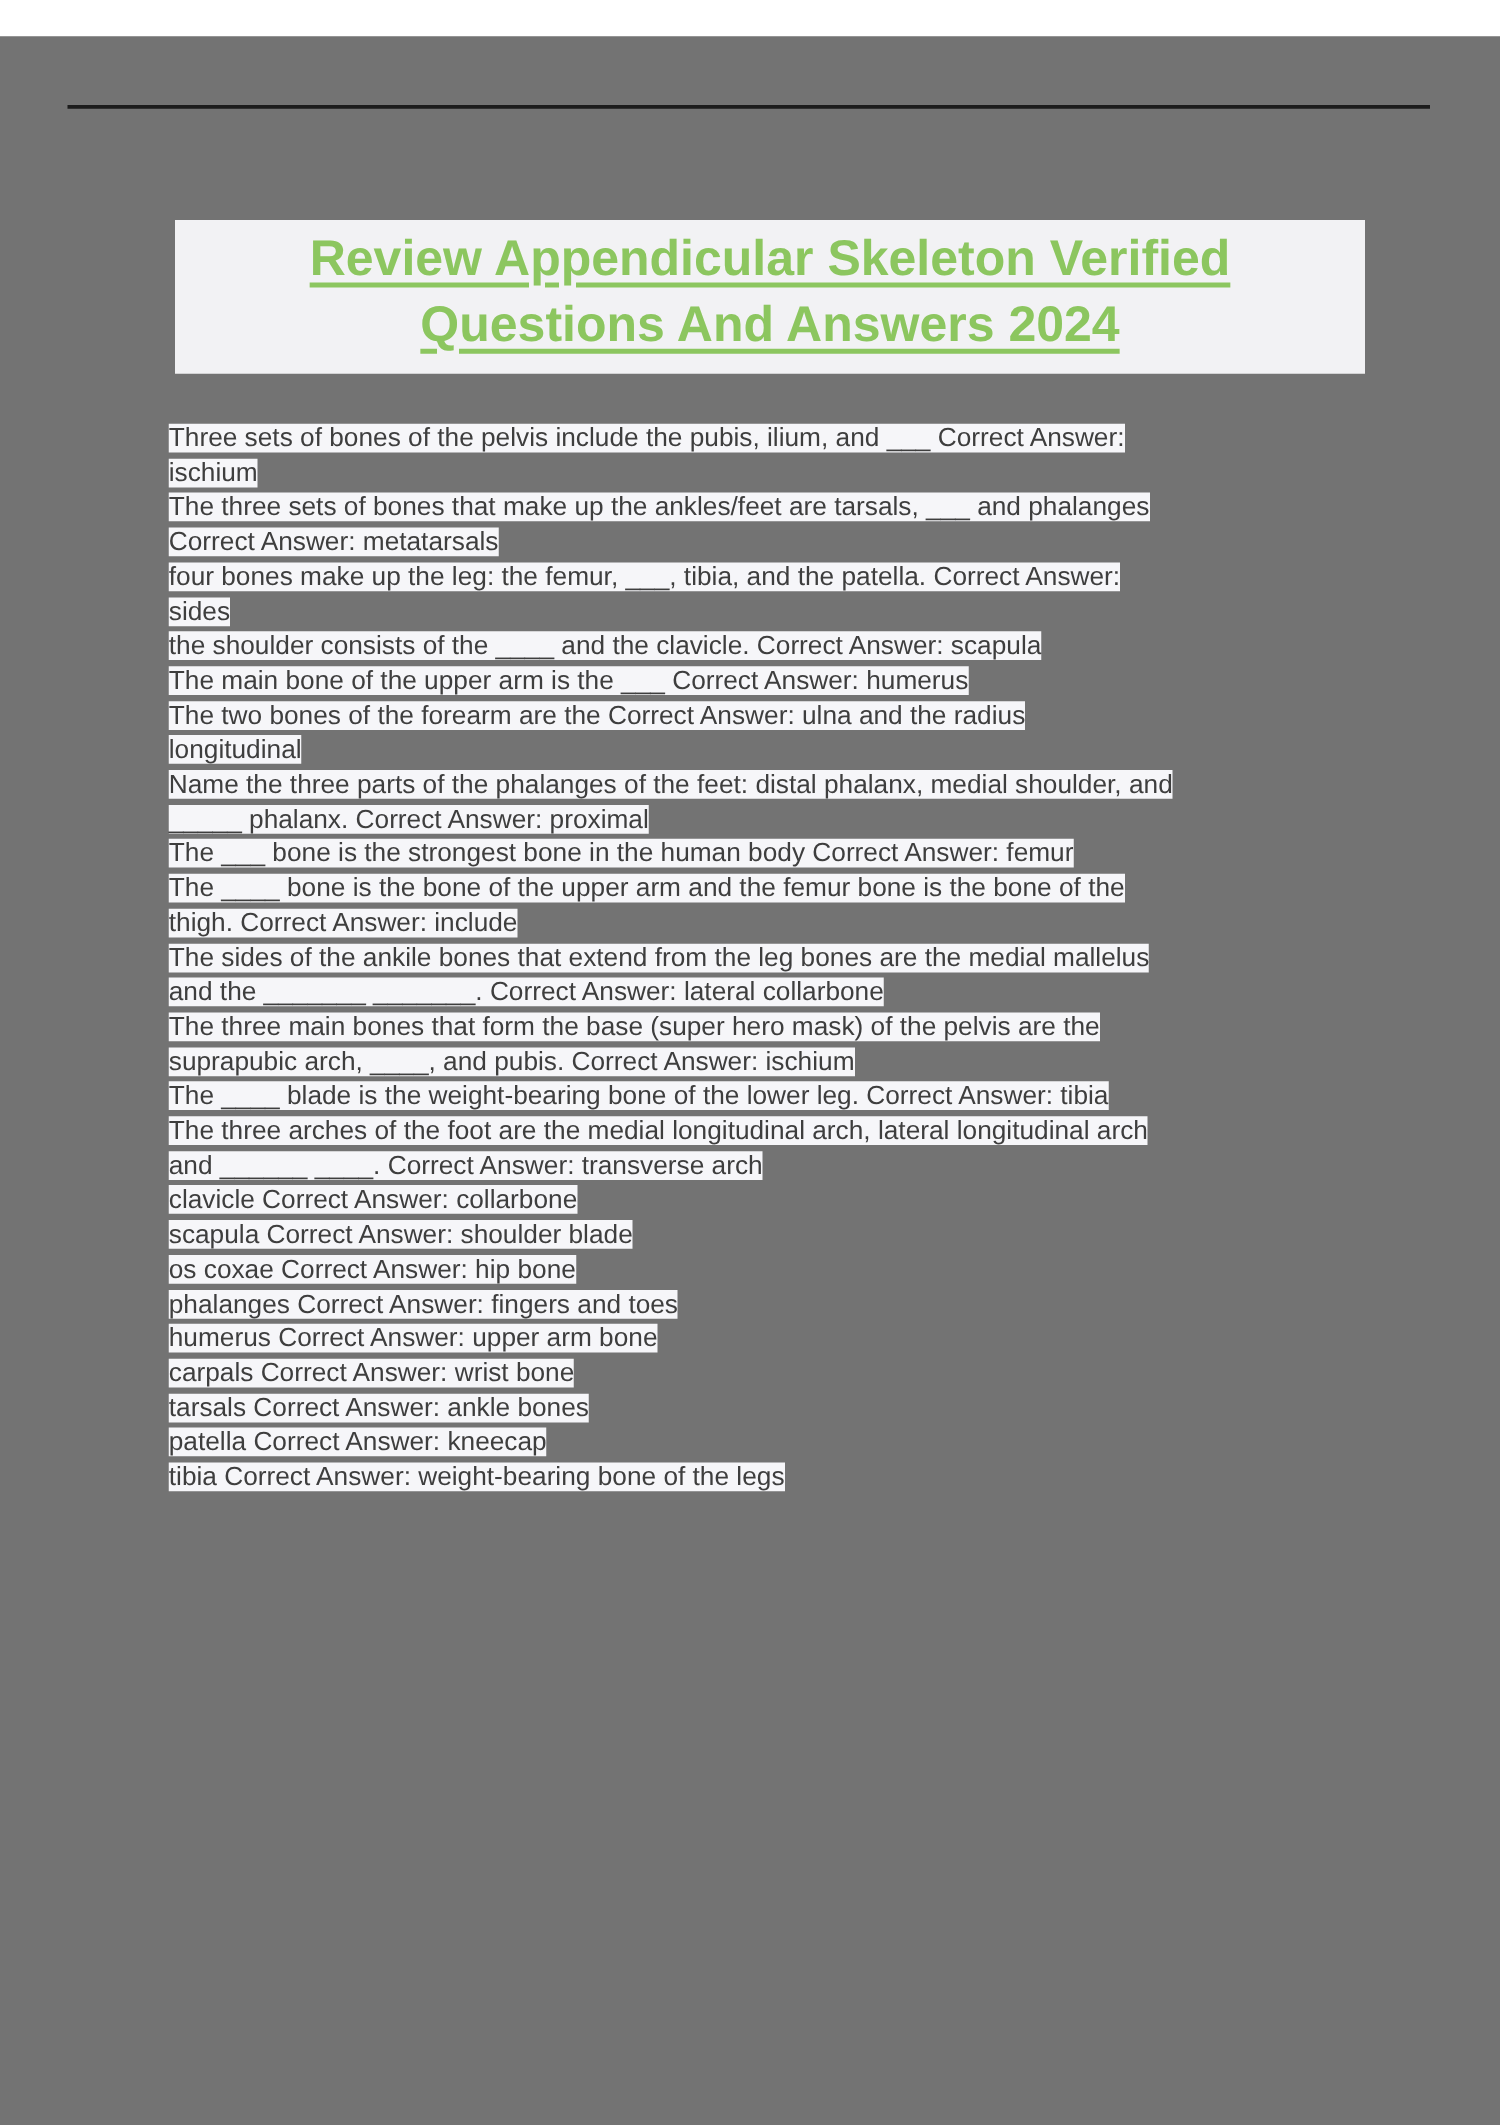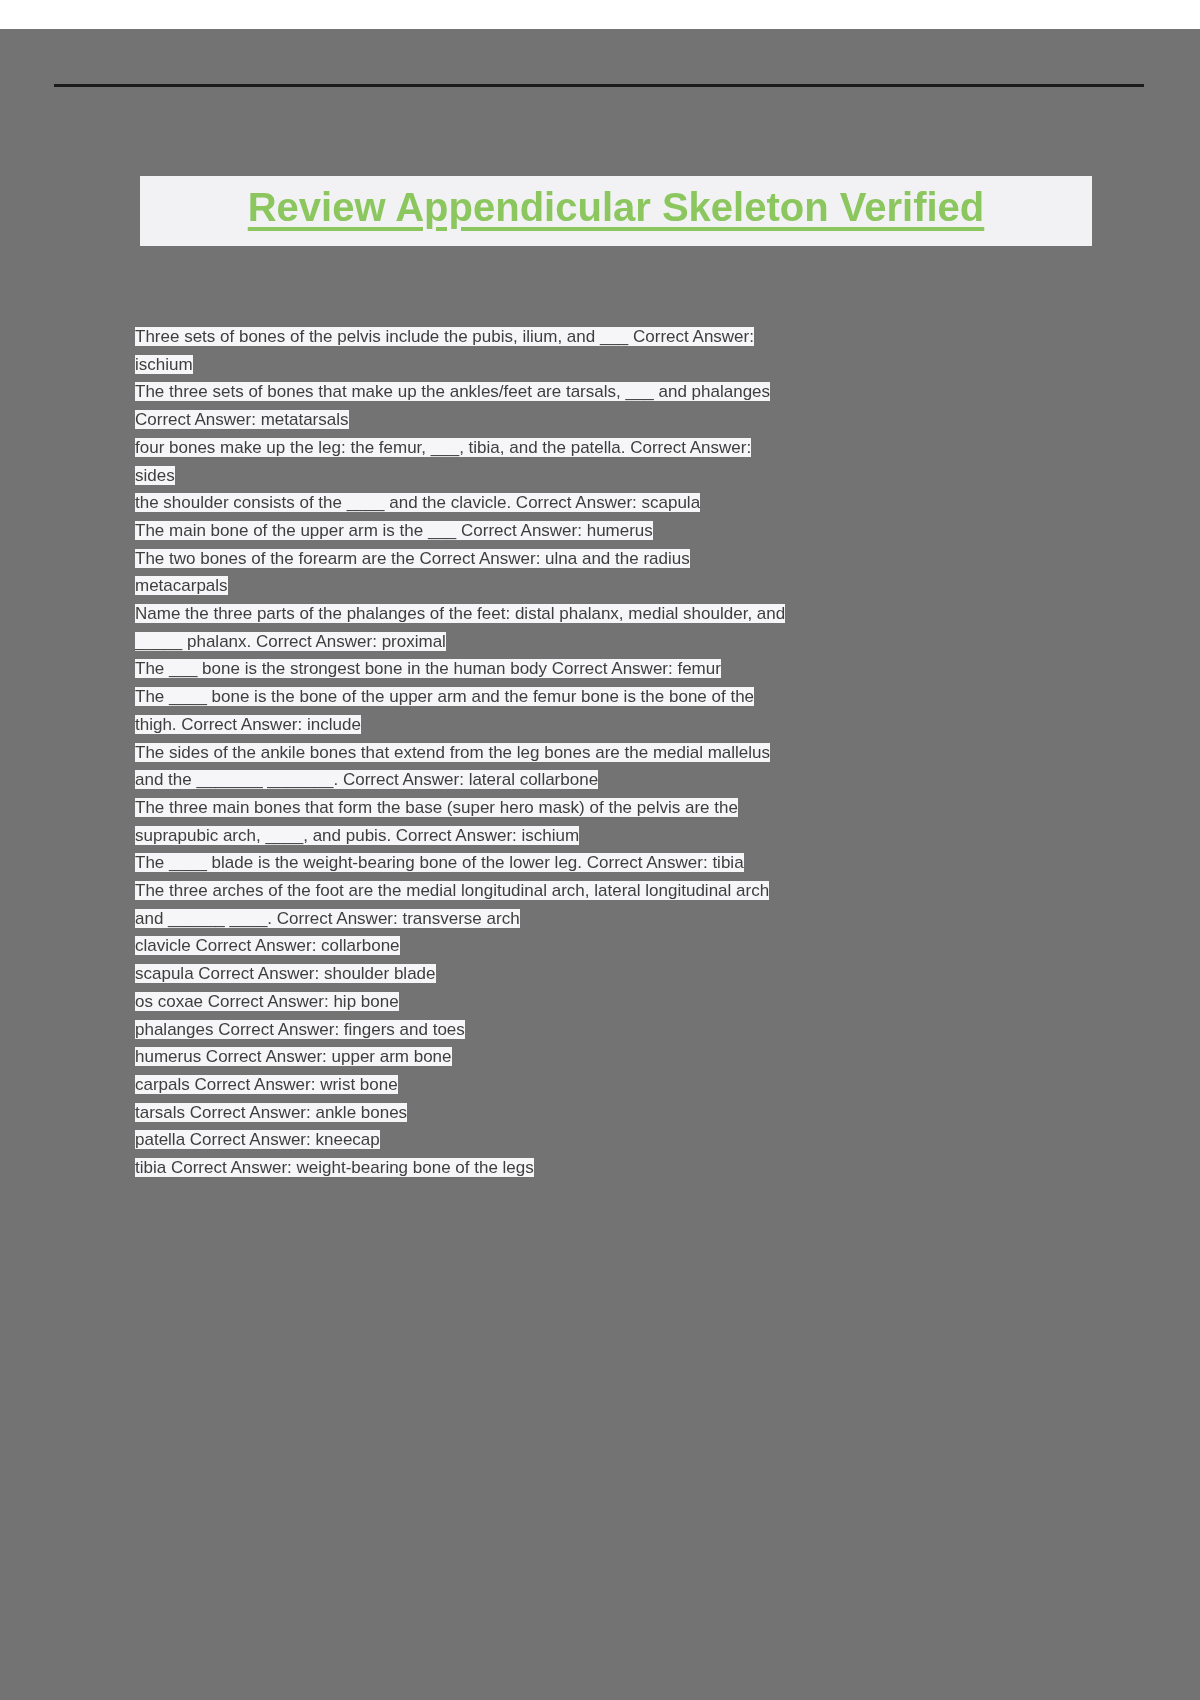--- a/index.html
+++ b/index.html
@@ -41,54 +41,55 @@
     color: #8cc65f;
     line-height: 53px;
     text-decoration: underline;
     text-decoration-thickness: 4px;
     text-underline-offset: 6px;
     white-space: nowrap;
   }
   .body-text {
     position: absolute;
     left: 135px;
-    top: 294px;
+    top: 308px;
     width: 945px;
-    font-size: 17px;
+    font-size: 21px;
     line-height: 27.7px;
     color: #3e3e3e;
   }
   .qa-line {
     white-space: pre;
   }
   .qa-line .hl {
     background: #f6f6f9;
   }
 </style>
 </head>
 <body>
 
 <div class="page">
   <div class="rule rule-top"></div>
 
   <div class="title-box">
     <div class="title-line">Review Appendicular Skeleton Verified</div>
+    <div class="title-line">Questions And Answers 2024</div>
   </div>
 
   <div class="body-text">
       <div class="qa-line"><span class="hl">Three sets of bones of the pelvis include the pubis, ilium, and ___ Correct Answer:</span></div>
       <div class="qa-line"><span class="hl">ischium</span></div>
       <div class="qa-line"><span class="hl">The three sets of bones that make up the ankles/feet are tarsals, ___ and phalanges</span></div>
       <div class="qa-line"><span class="hl">Correct Answer: metatarsals</span></div>
       <div class="qa-line"><span class="hl">four bones make up the leg: the femur, ___, tibia, and the patella. Correct Answer:</span></div>
       <div class="qa-line"><span class="hl">sides</span></div>
       <div class="qa-line"><span class="hl">the shoulder consists of the ____ and the clavicle. Correct Answer: scapula</span></div>
       <div class="qa-line"><span class="hl">The main bone of the upper arm is the ___ Correct Answer: humerus</span></div>
       <div class="qa-line"><span class="hl">The two bones of the forearm are the Correct Answer: ulna and the radius</span></div>
-      <div class="qa-line"><span class="hl">metacarpals</span></div>
+      <div class="qa-line"><span class="hl">longitudinal</span></div>
       <div class="qa-line"><span class="hl">Name the three parts of the phalanges of the feet: distal phalanx, medial shoulder, and</span></div>
       <div class="qa-line"><span class="hl">_____ phalanx. Correct Answer: proximal</span></div>
       <div class="qa-line"><span class="hl">The ___ bone is the strongest bone in the human body Correct Answer: femur</span></div>
       <div class="qa-line"><span class="hl">The ____ bone is the bone of the upper arm and the femur bone is the bone of the</span></div>
       <div class="qa-line"><span class="hl">thigh. Correct Answer: include</span></div>
       <div class="qa-line"><span class="hl">The sides of the ankile bones that extend from the leg bones are the medial mallelus</span></div>
       <div class="qa-line"><span class="hl">and the _______ _______. Correct Answer: lateral collarbone</span></div>
       <div class="qa-line"><span class="hl">The three main bones that form the base (super hero mask) of the pelvis are the</span></div>
       <div class="qa-line"><span class="hl">suprapubic arch, ____, and pubis. Correct Answer: ischium</span></div>
       <div class="qa-line"><span class="hl">The ____ blade is the weight-bearing bone of the lower leg. Correct Answer: tibia</span></div>

